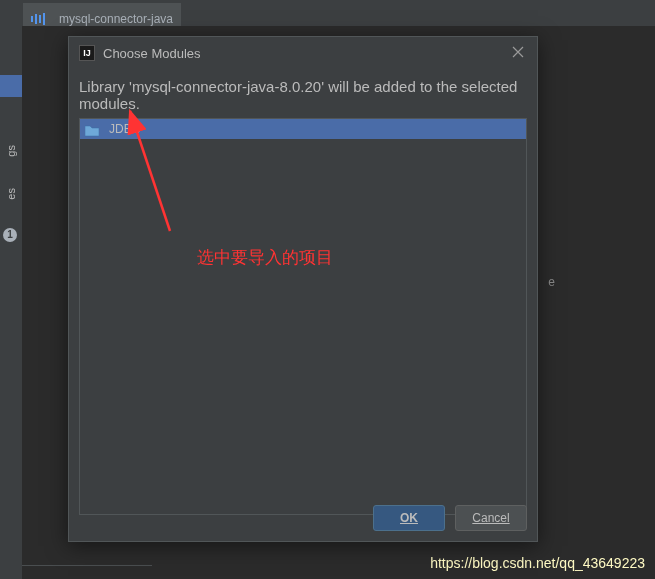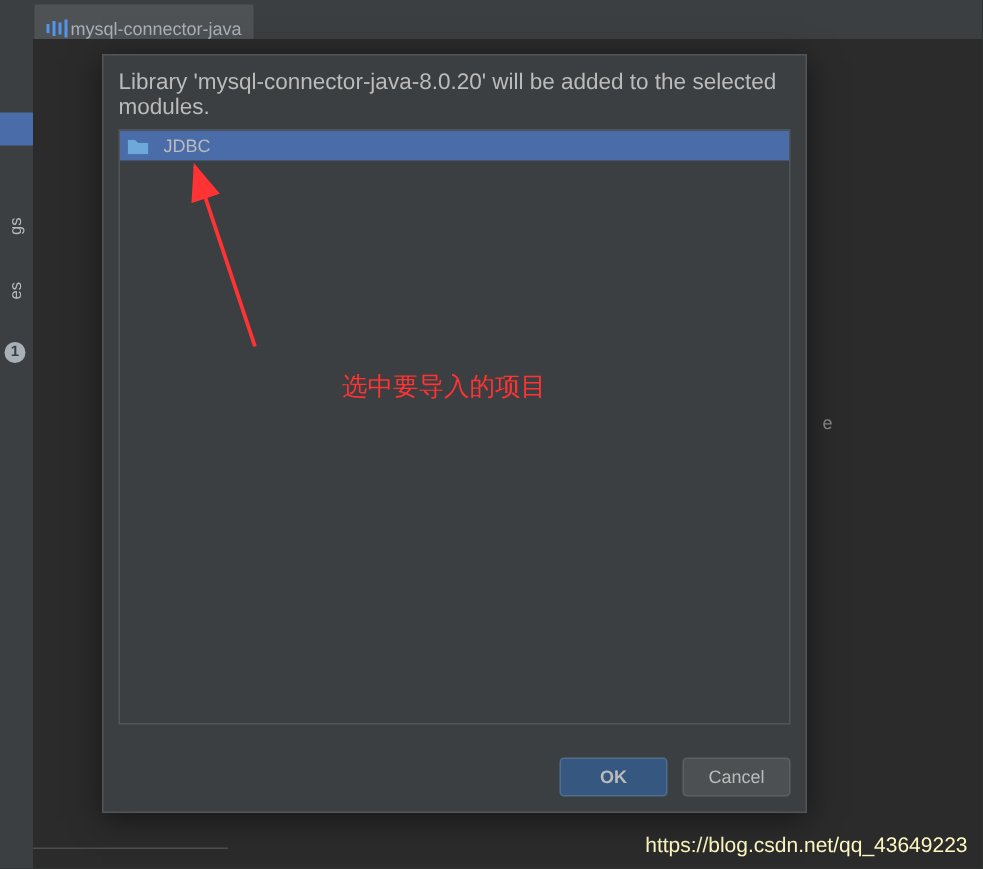--- a/index.html
+++ b/index.html
@@ -63,21 +63,21 @@
     }
     .bg-tab {
       position: absolute;
       left: 23px;
       top: 3px;
       height: 16px;
       background: #4e5254;
       display: flex;
       align-items: center;
       padding: 16px 8px;
-      gap: 2px;
+      gap: 14px;
     }
     .bg-tab-icon {
       width: 14px;
       height: 14px;
       display: flex;
       align-items: center;
       gap: 2px;
     }
     .bg-tab-icon span {
       display: inline-block;
@@ -204,20 +204,21 @@
     }
     .btn {
       min-width: 72px;
       height: 26px;
       border-radius: 3px;
       font-size: 12px;
       cursor: pointer;
       border: 1px solid #5e6060;
       background: #4c5052;
       color: #bbbbbb;
+      text-decoration: underline;
     }
     .btn-primary {
       background: #365880;
       border: 1px solid #4c708c;
       color: #bbbbbb;
       font-weight: bold;
     }
     .annotation-arrow {
       position: absolute;
       z-index: 20;
@@ -225,21 +226,20 @@
     }
     .annotation-text {
       position: absolute;
       left: 197px;
       top: 246px;
       color: #ff3333;
       font-size: 17px;
       z-index: 20;
       pointer-events: none;
       font-family: "Microsoft YaHei", sans-serif;
-      margin-left: 31px;
     }
     .watermark {
       position: absolute;
       right: 10px;
       bottom: 8px;
       color: #fef9c3;
       font-size: 14px;
       z-index: 5;
     }
   </style>
@@ -261,20 +261,31 @@
     <span style="height:12px"></span>
   </div>
   <span class="bg-tab-label">mysql-connector-java</span>
 </div>
 
 <div class="main-bg"></div>
 <div class="side-text">e</div>
 <div class="bottom-divider"></div>
 
 <div class="dialog">
+  <div class="dialog-header">
+    <div class="dialog-icon">
+      <span class="dialog-icon-inner">IJ</span>
+    </div>
+    <span class="dialog-title">Choose Modules</span>
+    <div class="dialog-close">
+      <svg viewBox="0 0 14 14">
+          <path d="M2 2 L12 12 M12 2 L2 12" stroke="#9a9a9a" stroke-width="1.2" fill="none"></path>
+        </svg>
+    </div>
+  </div>
   <div class="dialog-message">Library 'mysql-connector-java-8.0.20' will be added to the selected modules.</div>
   <div class="module-list">
     <div class="module-item">
       <div class="folder-icon">
         <svg viewBox="0 0 14 12">
           <path d="M0 2 L0 11 L14 11 L14 3 L7 3 L5 1 L0 1 Z" fill="#6ea8d8" stroke="#3a6ea5" stroke-width="0.5"></path>
         </svg>
       </div>
       <span class="module-label">JDBC</span>
     </div>

